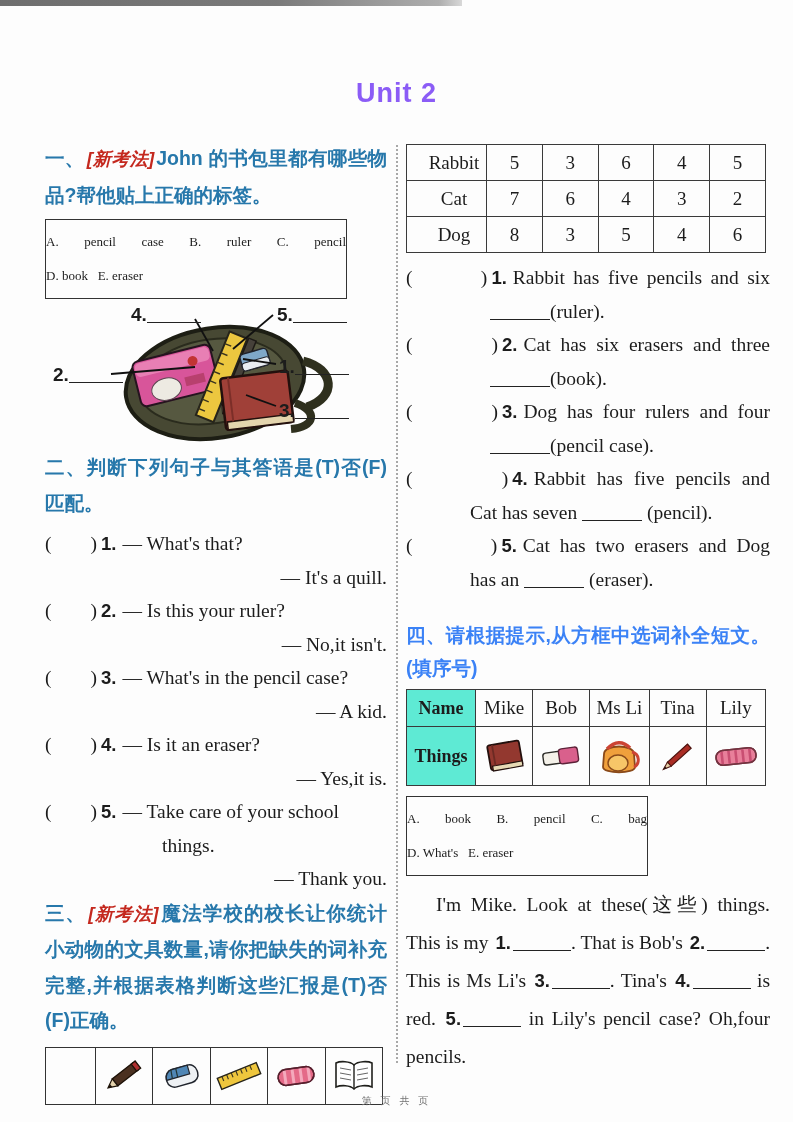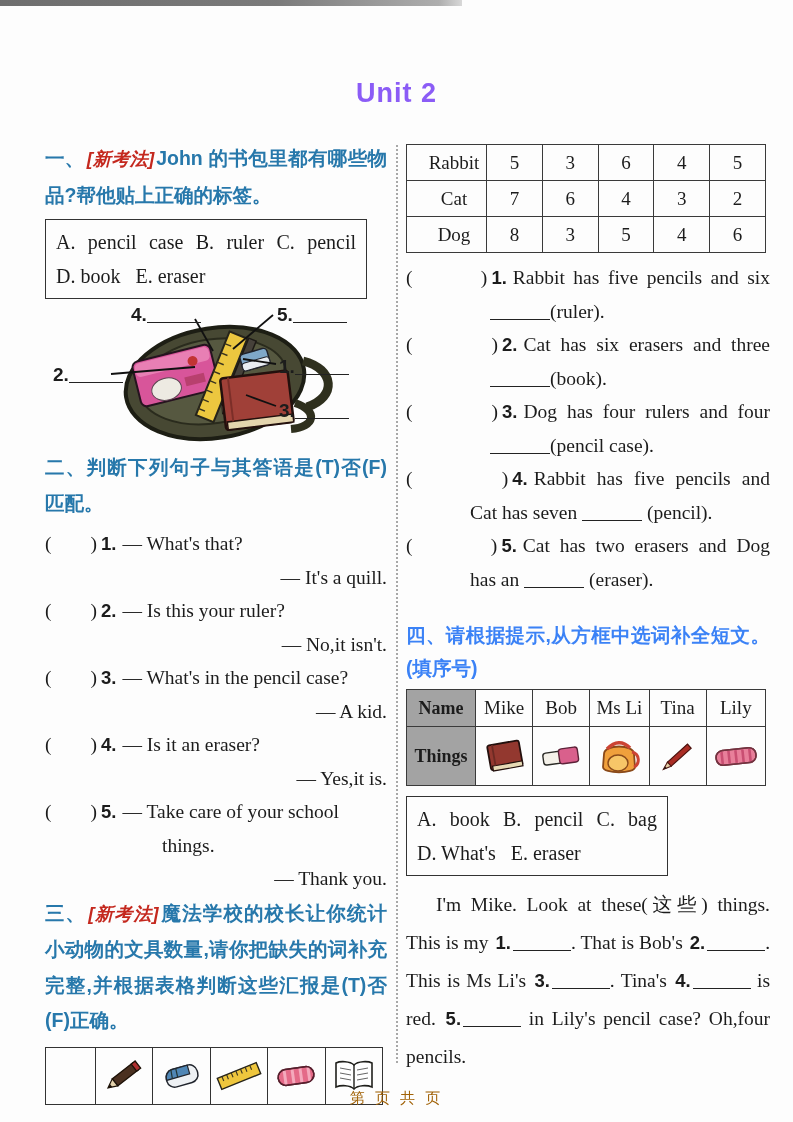--- a/index.html
+++ b/index.html
@@ -12,21 +12,21 @@
   .col{position:absolute;top:140px;}
   .col-left{left:45px;width:342px;}
   .col-right{left:406px;width:364px;top:142px;}
   .divider{position:absolute;left:396px;top:145px;height:918px;border-left:2px dotted #a8a8a8;}
   
   .h{font-family:"Liberation Sans",sans-serif;font-weight:bold;font-size:19.5px;
      line-height:36px;color:#2778ab;text-align:justify;}
   .h .tag{color:#c4281e;font-style:italic;font-size:18px;margin:0 2px;}
   .h.green{color:#3b82f6;line-height:33px;margin-top:23px;}
   
-  .optbox{border:1.6px solid #333;margin-top:6px;padding:5px 10px;font-size:20px;line-height:34px;}
+  .optbox{border:1.6px solid #333;margin-top:6px;padding:5px 0;font-size:13px;line-height:34px;}
   .optbox .stretch{display:block;text-align:justify;text-align-last:justify;}
   .optbox .l2{display:block;white-space:pre;}
   .optbox.small{width:240px;}
   
   .fig{position:relative;height:144px;margin:4px 0 2px;}
   .figlabel{position:absolute;font-family:"Liberation Sans",sans-serif;font-weight:bold;font-size:19px;white-space:nowrap;}
   .figlabel .blank{width:54px;}
   .blank{display:inline-block;width:60px;height:1em;border-bottom:1.6px solid #222;transform:translateY(2px);}
   
   .qa{font-size:19.5px;line-height:33.5px;}
@@ -40,29 +40,29 @@
   .ind64{margin-left:64px;}
   
   table{border-collapse:collapse;}
   .numtbl{width:360px;margin-top:2px;}
   .numtbl td{border:1.5px solid #3a3a3a;height:33px;text-align:center;font-size:19px;}
   .numtbl td.animal{width:62px;padding-left:16px;}
   .icontbl{width:338px;margin-top:8px;}
   .icontbl td{border:1.6px solid #333;width:56px;height:54px;text-align:center;vertical-align:middle;}
   .nametbl{width:360px;margin-top:4px;}
   .nametbl td{border:1.5px solid #3a3a3a;text-align:center;font-size:19px;}
-  .nametbl .lbl{background:#a3a3a3;font-weight:bold;width:66px;font-size:18px;}
+  .nametbl .lbl{background:#5eead4;font-weight:bold;width:66px;font-size:18px;}
   .nametbl .r1 td{height:34px;}
   .nametbl .r2 td{height:56px;}
   
   .passage{margin-top:10px;font-size:19.5px;line-height:38px;text-align:justify;text-indent:30px;}
   .passage .num{margin:0 2px 0 2px;}
   .passage .blank{width:58px;}
   .footer{position:absolute;left:0;bottom:14px;width:100%;text-align:center;
-      font-family:"Liberation Sans",sans-serif;font-size:15px;color:#a16207;letter-spacing:3px;}
+      font-family:"Liberation Sans",sans-serif;font-size:10px;color:#737373;letter-spacing:3px;}
   .mt6{margin-top:6px;} .mt8{margin-top:8px;} .mt10{margin-top:10px;}
   svg{display:block;}
   td svg{display:inline-block;vertical-align:middle;}
 </style>
 </head>
 <body>
 
 <div class="page">
   <div class="top-artifact"></div>
   <div class="page-title">Unit 2</div>

